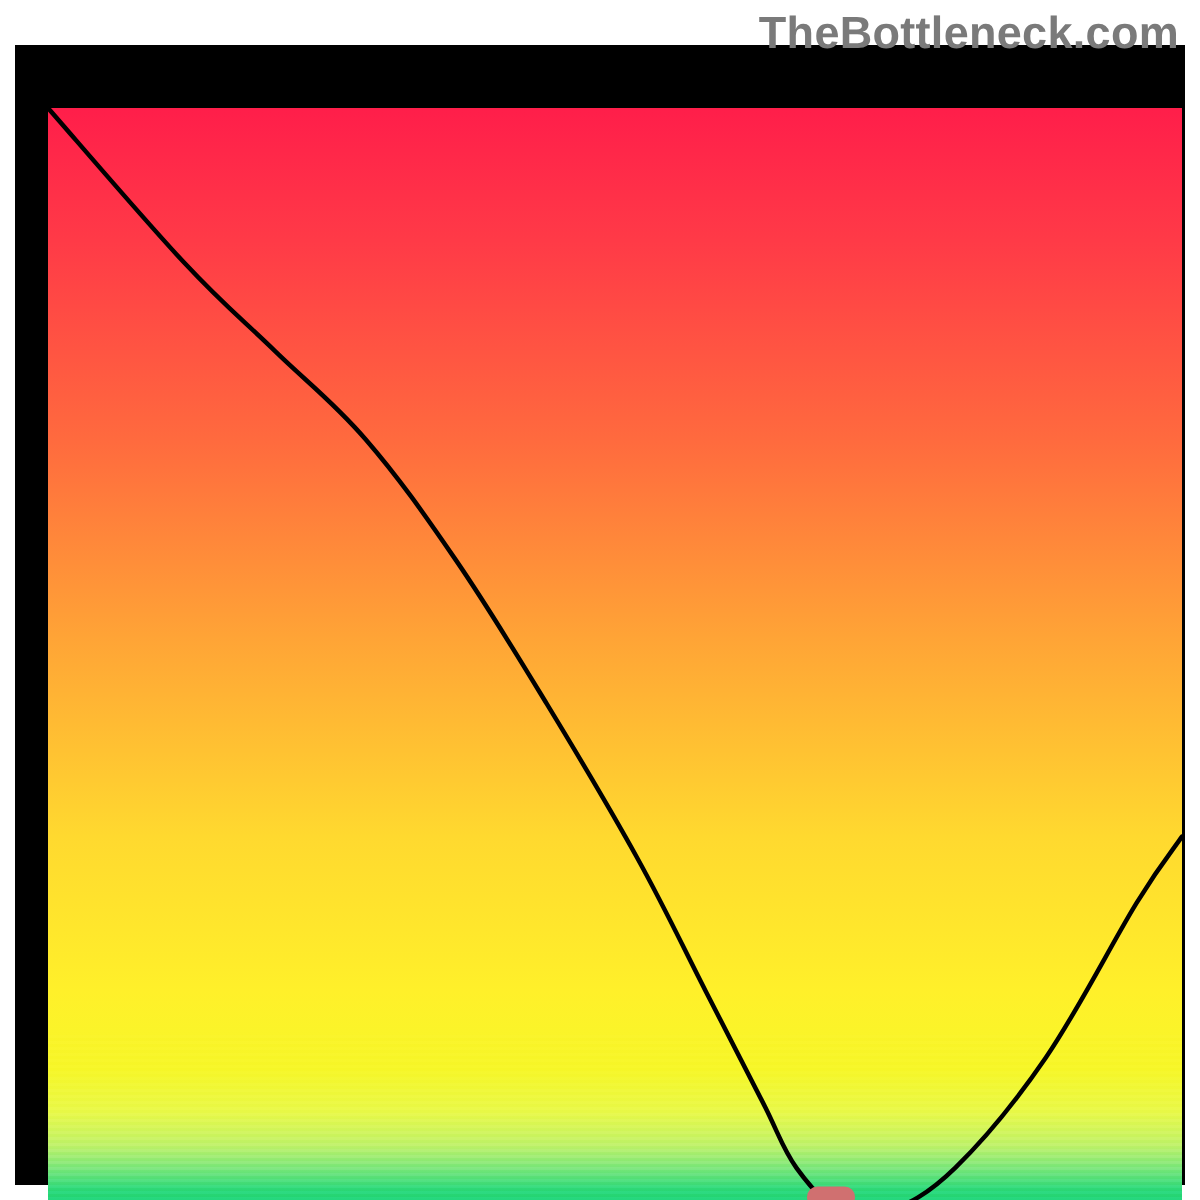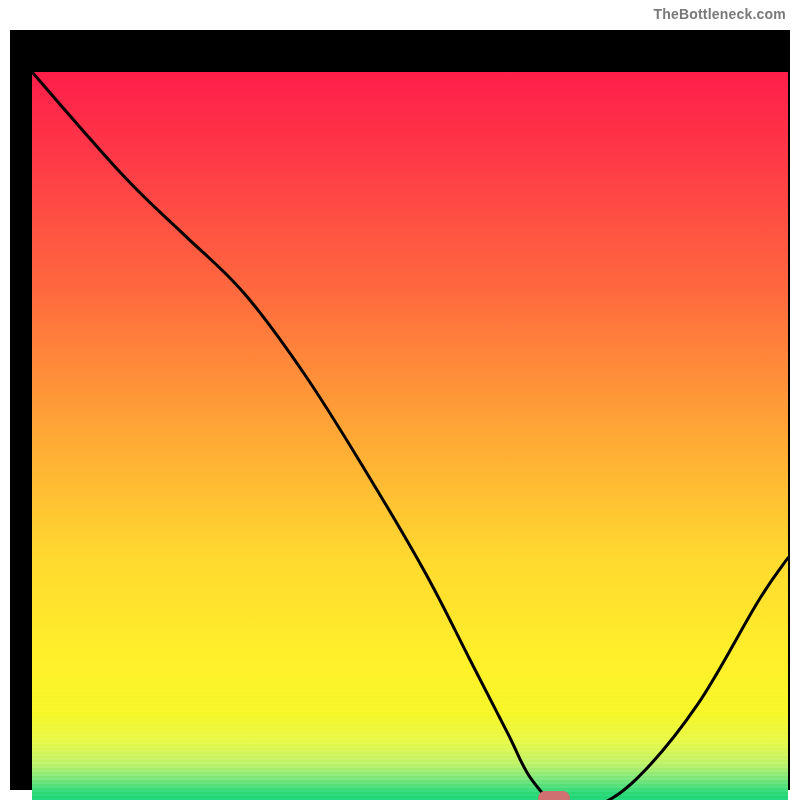--- a/index.html
+++ b/index.html
@@ -13,21 +13,21 @@
   }
   .wrap {
     position: relative;
     width: 800px;
     height: 800px;
   }
   .attribution {
     position: absolute;
     top: 6px;
     right: 14px;
-    font-size: 14px;
+    font-size: 30px;
     font-weight: 600;
     color: #7a7a7a;
     letter-spacing: 0.2px;
     z-index: 5;
   }
   .frame {
     position: absolute;
     top: 30px;
     left: 10px;
     width: 780px;

